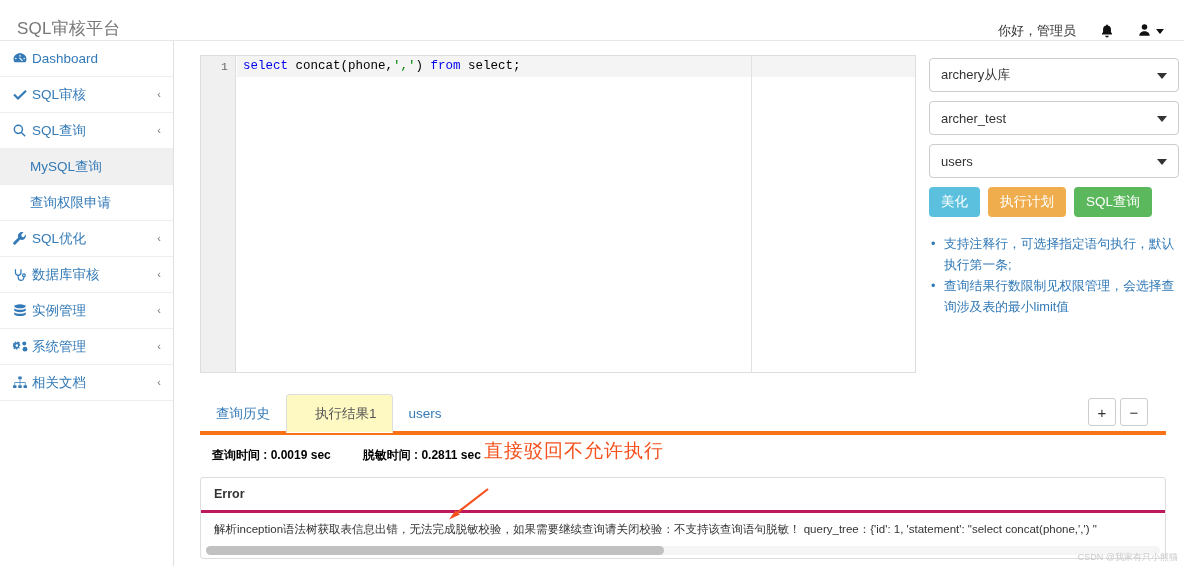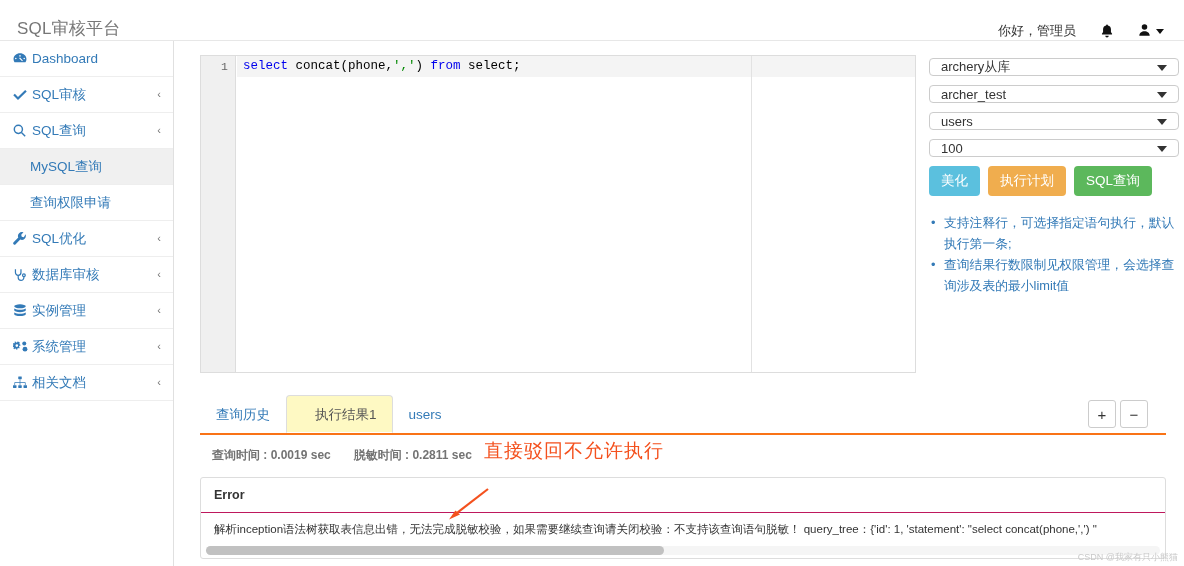--- a/index.html
+++ b/index.html
@@ -83,21 +83,21 @@
   .str { color: #008800; }
   .plain { color: #000; }
   .col-divider {
     position: absolute; left: 550px; top: 0; width: 1px; height: 318px;
     background: #e2e2e2;
   }
 
   
   .rightcol { position: absolute; left: 929px; top: 58px; width: 250px; }
   .sel {
-    position: relative; width: 250px; height: 18px; margin-bottom: 9px;
+    position: relative; width: 250px; height: 34px; margin-bottom: 9px;
     border: 1px solid #ccc; border-radius: 4px; background: #fff;
     display: flex; align-items: center; padding: 0 28px 0 11px;
     font-size: 13px; color: #333; cursor: pointer;
   }
   .sel .arrow {
     position: absolute; right: 11px; top: 50%; margin-top: -2px;
     width: 0; height: 0; border-left: 5px solid transparent;
     border-right: 5px solid transparent; border-top: 6px solid #333;
   }
   .btnrow { display: flex; gap: 8px; margin-top: 5px; }
@@ -117,22 +117,22 @@
   }
   .hint::before {
     content: "•"; position: absolute; left: 2px; top: 0; color: #337ab7;
   }
 
   
   .result-region {
     position: absolute; left: 200px; top: 393px; width: 966px; height: 173px;
   }
   .tabs {
-    position: relative; height: 42px; border-bottom: 2px solid #f97316;
-    display: flex; align-items: center;
+    position: relative; height: 42px; border-bottom: 4px solid #f97316;
+    display: flex; align-items: flex-start;
   }
   .tab {
     position: relative; padding: 10px 15px 9px; font-size: 13.5px;
     color: #337ab7; cursor: pointer; line-height: 1.3;
     border: 1px solid transparent; border-radius: 4px 4px 0 0; top: 1px;
   }
   .tab.active {
     color: #555; background: #fef9c3; border-color: #ddd; border-bottom-color: #fff; padding-left: 28px;
   }
   .tab-btns {
@@ -140,34 +140,34 @@
   }
   .tbtn {
     width: 28px; height: 28px; border: 1px solid #ccc; background: #fff;
     font-size: 15px; color: #333; display: flex; align-items: center;
     justify-content: center; cursor: pointer;
   }
   .tbtn.first { border-radius: 3px; }
   .tbtn.second { border-radius: 3px; margin-left: 4px; }
 
   .timings {
-    display: flex; gap: 23px; font-size: 12px; color: #737373;
+    display: flex; gap: 32px; font-size: 12px; color: #000000;
     font-weight: bold; padding: 12px 0 0 12px;
   }
   .timings .lbl { font-weight: bold; }
 
   .errbox {
     position: absolute; left: 0; top: 84px; width: 966px; height: 82px;
     border: 1px solid #ddd; border-radius: 3px; background: #fff;
     overflow: hidden;
   }
   .err-head {
     height: 35px; display: flex; align-items: center; padding-left: 13px;
     font-size: 12.5px; font-weight: bold; color: #333;
-    border-bottom: 1px solid #be185d;
+    border-bottom: 3px solid #be185d;
   }
   .err-body {
     height: 33px; display: flex; align-items: center; padding-left: 13px;
     font-size: 11.5px; color: #333; white-space: nowrap; overflow: hidden;
   }
   .err-scroll {
     position: absolute; left: 5px; right: 5px; bottom: 3px; height: 9px;
     background: #f5f5f5; border-radius: 5px;
   }
   .err-scroll span {
@@ -332,24 +332,20 @@
       <span class="arrow"></span>
     </div>
     <div class="sel">
       <span>archer_test</span>
       <span class="arrow"></span>
     </div>
     <div class="sel">
       <span>users</span>
       <span class="arrow"></span>
     </div>
-    <div class="sel">
-      <span>100</span>
-      <span class="arrow"></span>
-    </div>
 
     <div class="btnrow">
       <button class="btn btn-info">美化</button>
       <button class="btn btn-warn">执行计划</button>
       <button class="btn btn-ok">SQL查询</button>
     </div>
 
     <div class="hints">
       <div class="hint">支持注释行，可选择指定语句执行，默认执行第一条;</div>
       <div class="hint">查询结果行数限制见权限管理，会选择查询涉及表的最小limit值</div>

